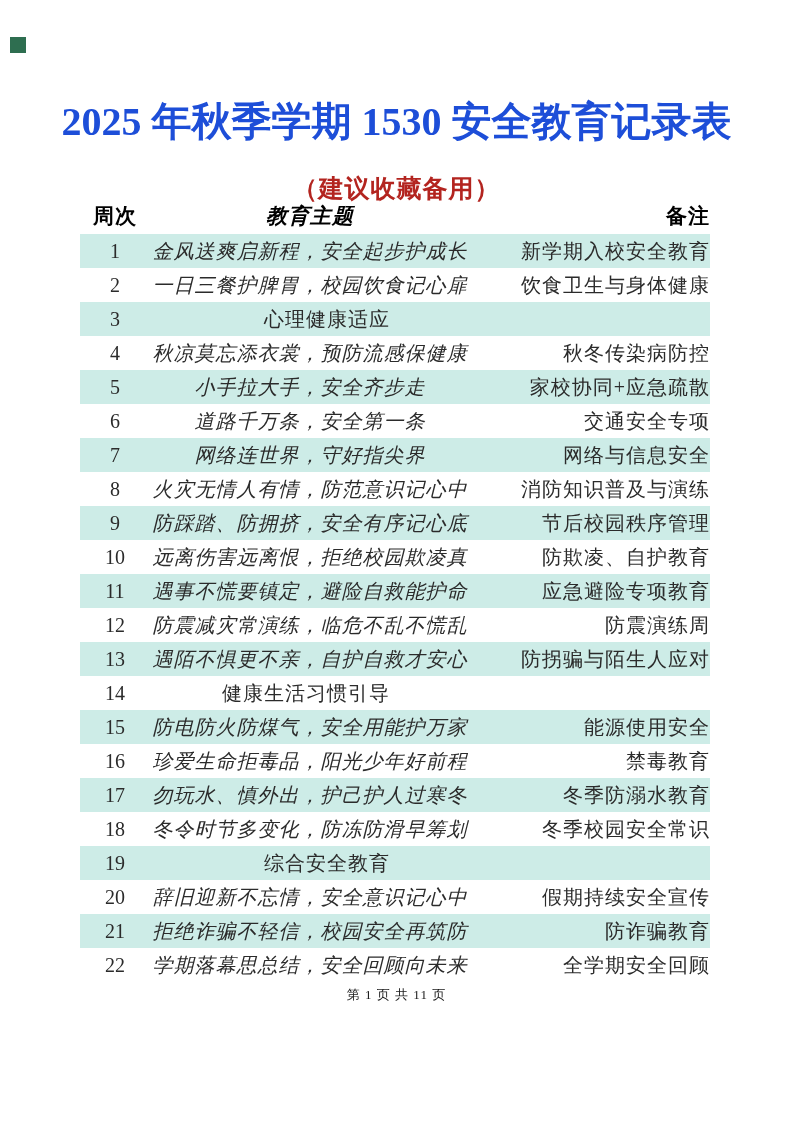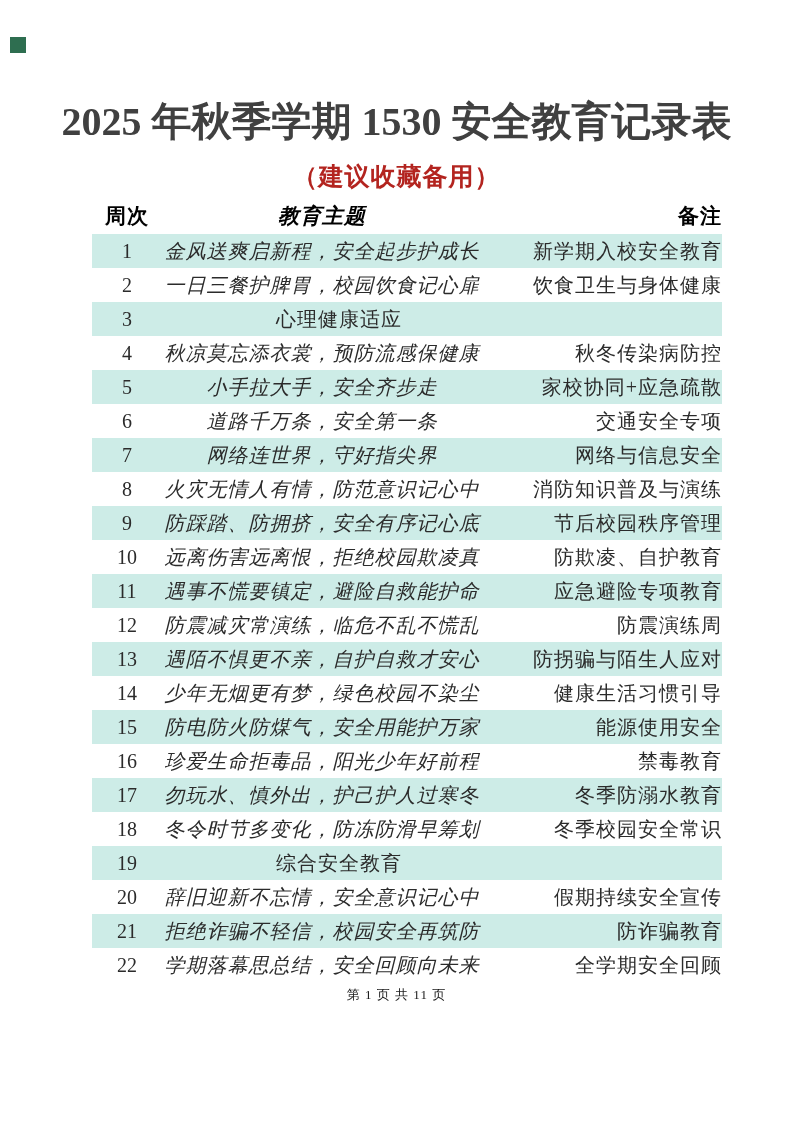--- a/index.html
+++ b/index.html
@@ -3,26 +3,26 @@
 <meta charset="utf-8">
 <style>
   * { margin: 0; padding: 0; box-sizing: border-box; }
   html, body { width: 793px; height: 1122px; background: #ffffff; position: relative;
     font-family: "Liberation Serif", "DejaVu Serif", serif; }
 
   .corner-square { position: absolute; left: 10px; top: 37px; width: 16px; height: 16px;
     background: #2e6e50; }
 
   .doc-title { position: absolute; top: 94px; left: 0; width: 793px; text-align: center;
-    font-size: 40px; font-weight: bold; color: #404040; letter-spacing: 0px; white-space: nowrap; }
+    font-size: 40px; font-weight: bold; color: #1d4ed8; letter-spacing: 0px; white-space: nowrap; }
 
-  .doc-subtitle { position: absolute; top: 160px; left: 0; width: 793px; text-align: center;
+  .doc-subtitle { position: absolute; top: 172px; left: 0; width: 793px; text-align: center;
     font-size: 25px; font-weight: bold; color: #b3241f; letter-spacing: 1px; }
 
-  .table-wrap { position: absolute; left: 92px; top: 198px; width: 630px; }
+  .table-wrap { position: absolute; left: 80px; top: 198px; width: 630px; }
 
   .hdr-row { display: flex; height: 36px; align-items: center;
     font-size: 21px; font-weight: bold; color: #000; }
   .rows { }
   .t-row { display: flex; height: 34px; align-items: center;
     font-size: 20px; color: #2b2b2b; }
   .t-row.alt { background: #cdece7; }
 
   .c-week  { width: 70px;  text-align: center; }
   .c-theme { width: 320px; text-align: center; letter-spacing: 1px; white-space: nowrap; font-style: italic; }
@@ -111,21 +111,20 @@
       <div class="c-theme">防震减灾常演练，临危不乱不慌乱</div>
       <div class="c-note">防震演练周</div>
     </div>
       <div class="t-row alt">
       <div class="c-week">13</div>
       <div class="c-theme">遇陌不惧更不亲，自护自救才安心</div>
       <div class="c-note">防拐骗与陌生人应对</div>
     </div>
       <div class="t-row">
       <div class="c-week">14</div>
-      <div class="c-theme">少年无烟更有梦，绿色校园不染尘</div>
       <div class="c-note">健康生活习惯引导</div>
     </div>
       <div class="t-row alt">
       <div class="c-week">15</div>
       <div class="c-theme">防电防火防煤气，安全用能护万家</div>
       <div class="c-note">能源使用安全</div>
     </div>
       <div class="t-row">
       <div class="c-week">16</div>
       <div class="c-theme">珍爱生命拒毒品，阳光少年好前程</div>

